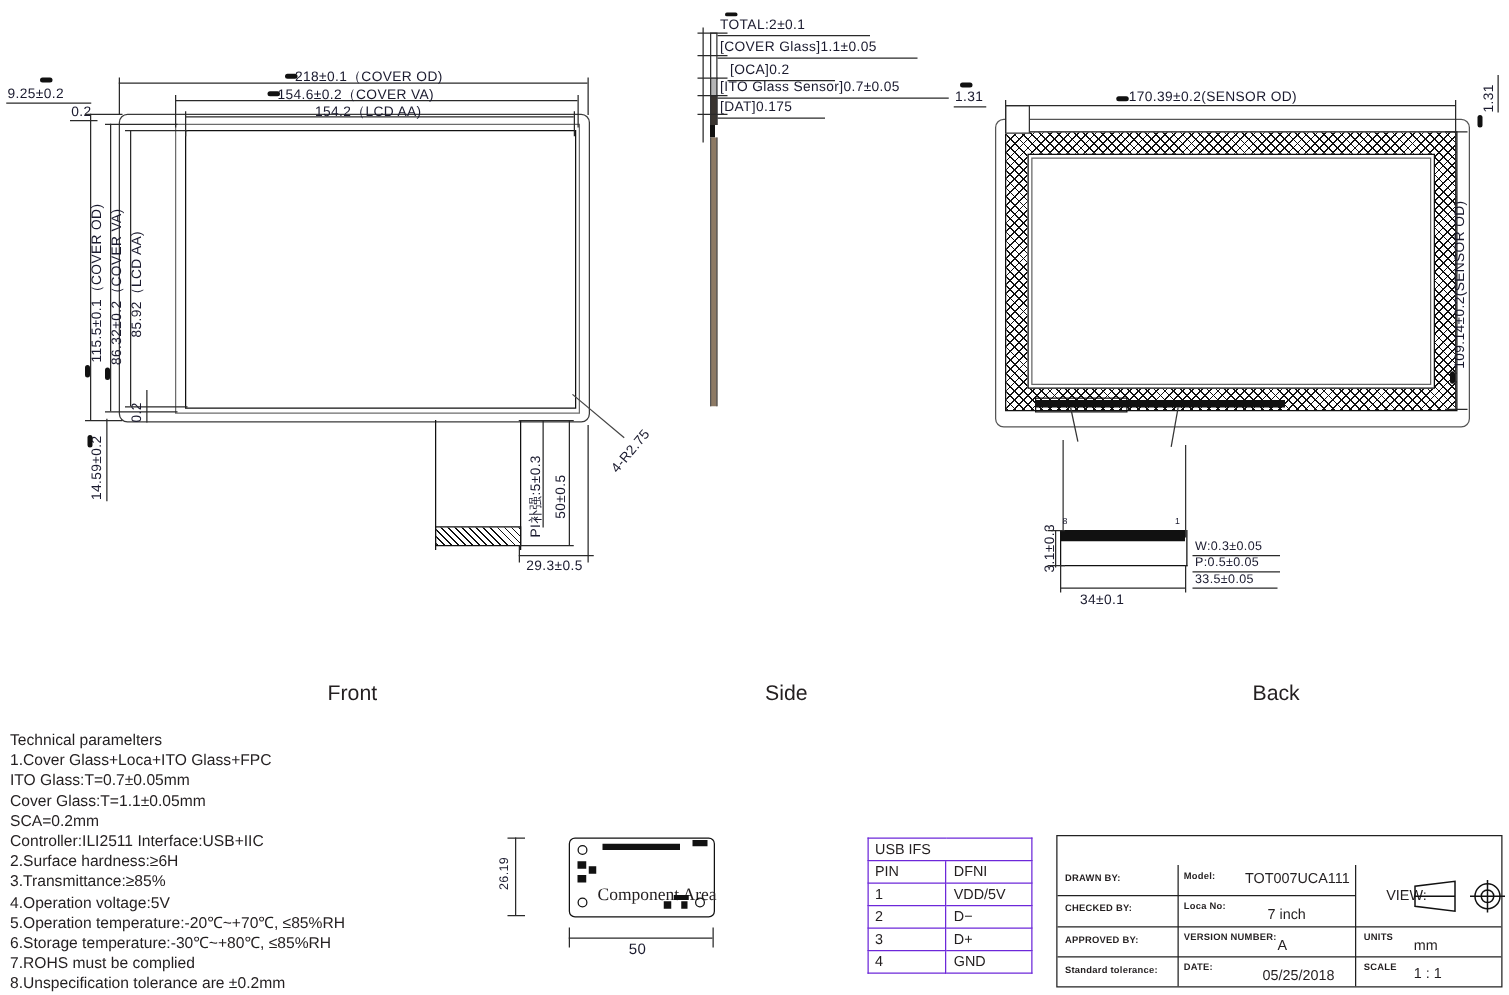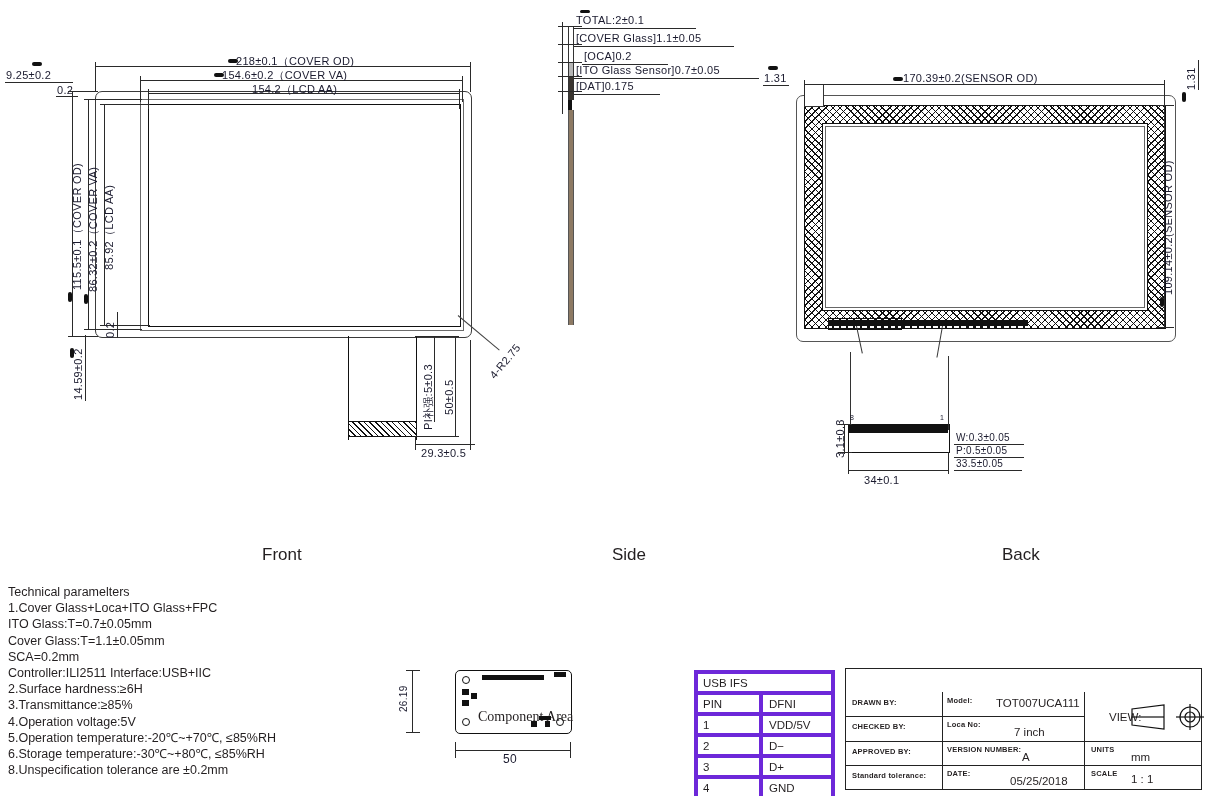--- a/index.html
+++ b/index.html
@@ -19,21 +19,21 @@
   .hl{height:1px;}
   .vl{width:1px;}
   .viewlabel{
     font-size:17px;color:#231f20;font-family:"Liberation Sans",sans-serif;
   }
   .spec{
     font-size:12.5px;line-height:16.2px;color:#231f20;white-space:nowrap;
     font-family:"Liberation Sans",sans-serif;
   }
   table.grid{border-collapse:collapse;}
-  table.grid td{border:4px solid #6d28d9;padding:0;}
+  table.grid td{border:1px solid #6d28d9;padding:0;}
   .pintbl{font-size:11.5px;font-family:"Liberation Sans",sans-serif;color:#231f20;}
   .pintbl td{height:17px;}
   .pin-l{width:56px;padding-left:5px !important;}
   .pin-r{width:62px;padding-left:6px !important;}
   .tb{font-family:"Liberation Sans",sans-serif;color:#231f20;}
   .tb-lbl{font-size:7.5px;font-weight:bold;letter-spacing:.2px;}
   .tb-val{font-size:11.5px;}
   .hatch-border{
     background-image:
       repeating-linear-gradient(45deg, #111 0 1px, transparent 1px 5px),
@@ -233,20 +233,21 @@
   <div class="spec">1.Cover Glass+Loca+ITO Glass+FPC</div>
   <div class="spec">   ITO Glass:T=0.7±0.05mm</div>
   <div class="spec">   Cover Glass:T=1.1±0.05mm</div>
   <div class="spec">   SCA=0.2mm</div>
   <div class="spec">   Controller:ILI2511    Interface:USB+IIC</div>
   <div class="spec">2.Surface hardness:≥6H</div>
   <div class="spec">3.Transmittance:≥85%</div>
   <div class="spec">4.Operation voltage:5V</div>
   <div class="spec">5.Operation temperature:-20℃~+70℃,  ≤85%RH</div>
   <div class="spec">6.Storage temperature:-30℃~+80℃,  ≤85%RH</div>
+  <div class="spec">7.ROHS must be complied</div>
   <div class="spec">8.Unspecification tolerance are ±0.2mm</div>
 </div>
 
 <div class="abs" style="left:390px;top:660px;width:200px;height:120px;">
   <div class="abs" style="left:65px;top:10px;width:115px;height:62px;border:1px solid #111;border-radius:5px;background:#fff;"></div>
   <div class="abs" style="left:88px;top:33px;font-size:14px;font-family:Liberation Serif, serif;color:#231f20;margin-top:16px;">Component Area</div>
 
   <div class="cornerdot" style="left:72px;top:16px;width:6px;height:6px;"></div>
   <div class="cornerdot" style="left:72px;top:58px;width:6px;height:6px;"></div>
   <div class="cornerdot" style="left:166px;top:58px;width:6px;height:6px;"></div>

